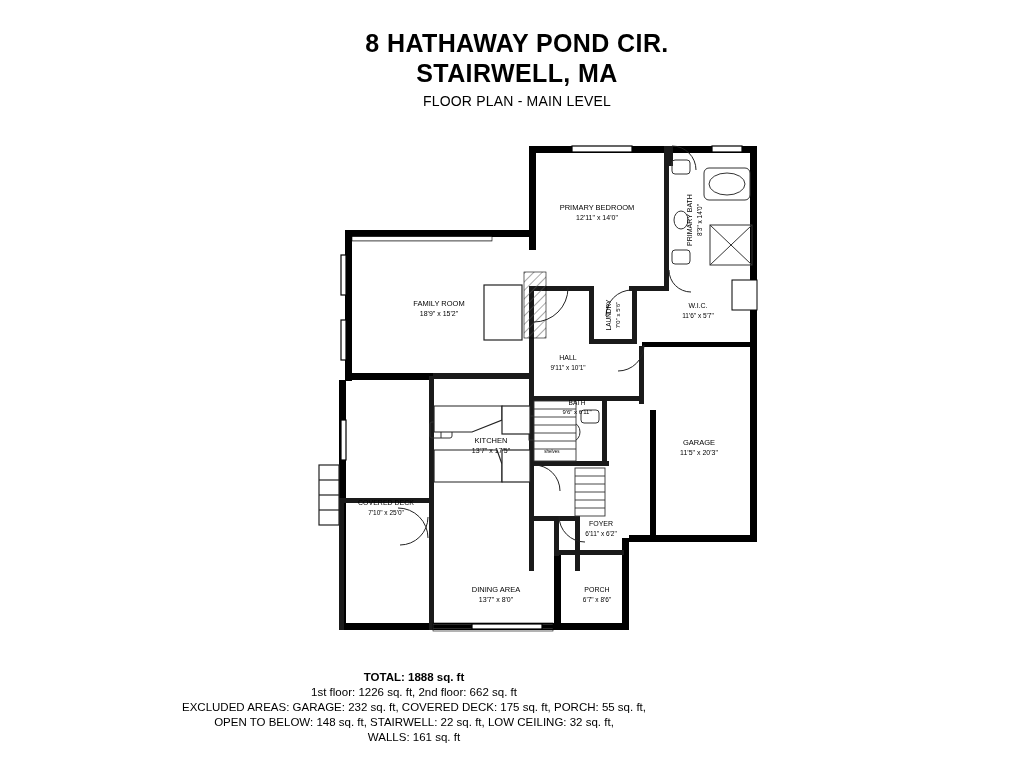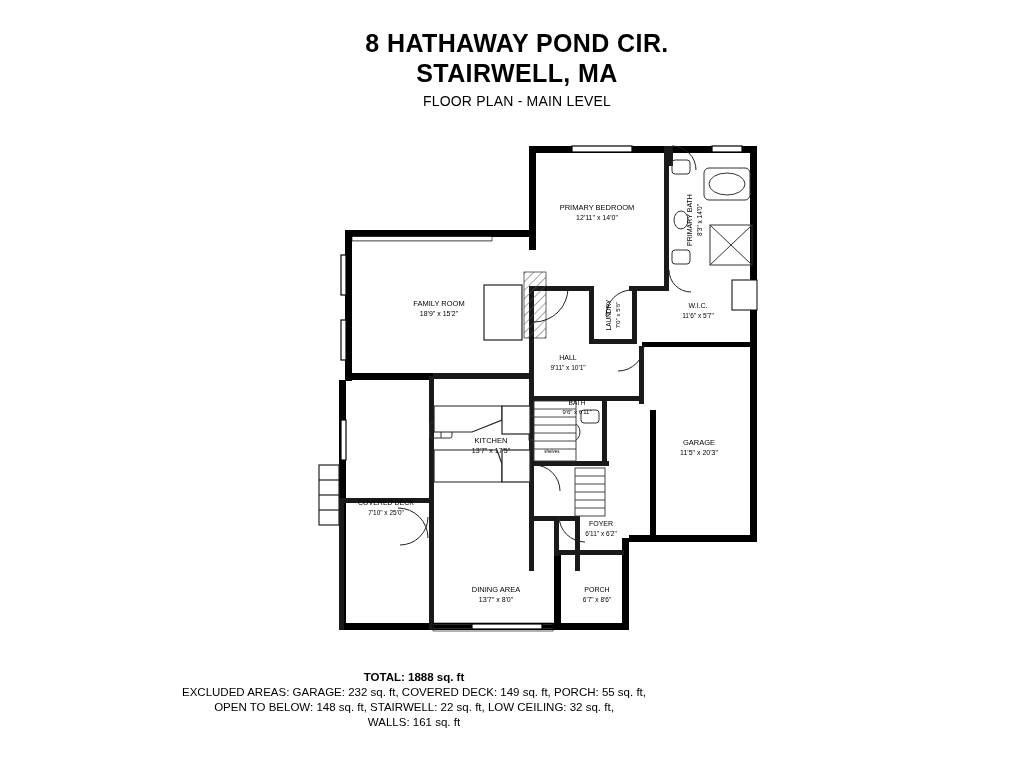--- a/index.html
+++ b/index.html
@@ -326,18 +326,19 @@
 
         <g>
           <text x="520" y="333" font-size="4.5">shelves</text>
         </g>
       </g>
     </svg>
   </div>
 
   <div class="footer">
     <div class="total">TOTAL: 1888 sq. ft</div>
-    <div>EXCLUDED AREAS: GARAGE: 232 sq. ft, COVERED DECK: 149 sq. ft, PORCH: 55 sq. ft,</div>
+    <div>1st floor: 1226 sq. ft, 2nd floor: 662 sq. ft</div>
+    <div>EXCLUDED AREAS: GARAGE: 232 sq. ft, COVERED DECK: 175 sq. ft, PORCH: 55 sq. ft,</div>
     <div>OPEN TO BELOW: 148 sq. ft, STAIRWELL: 22 sq. ft, LOW CEILING: 32 sq. ft,</div>
     <div>WALLS: 161 sq. ft</div>
   </div>
 
 </div>
 
 </body></html>

